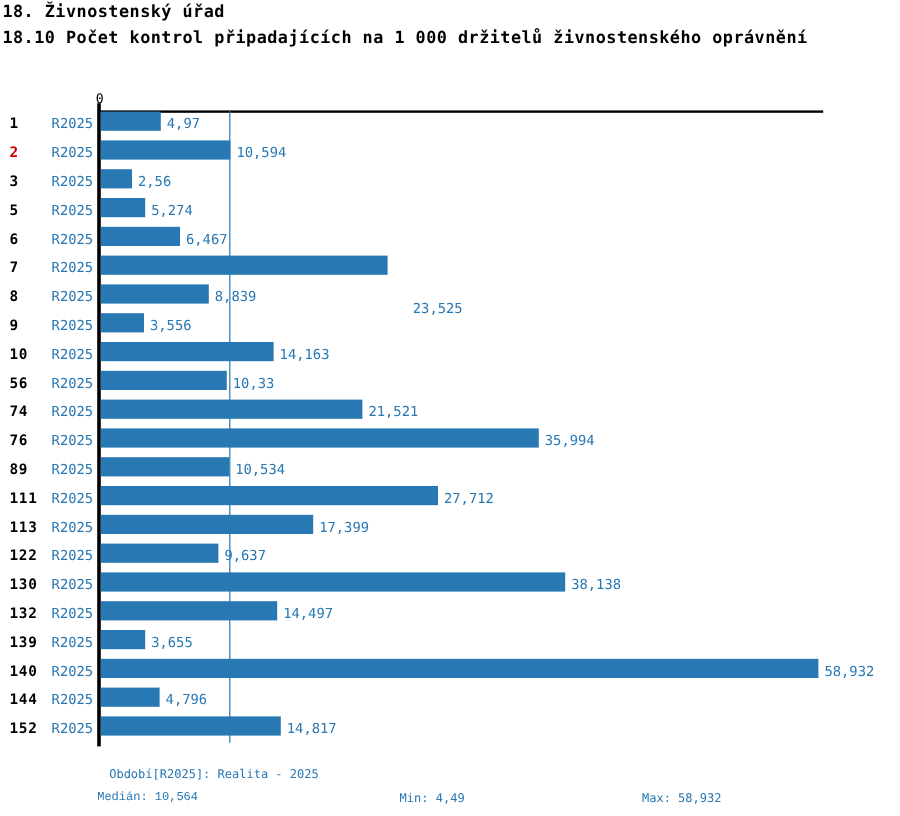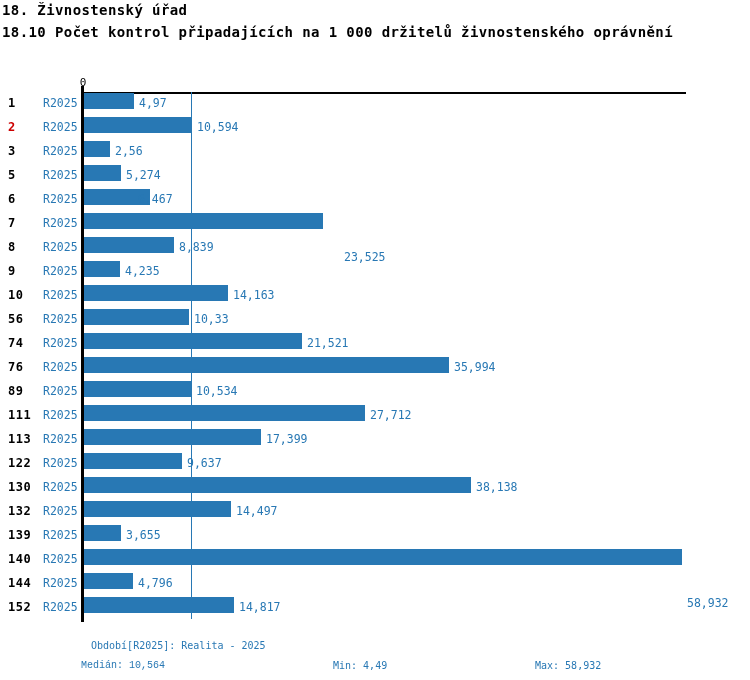--- a/index.html
+++ b/index.html
@@ -91,39 +91,39 @@
       <div class="row">
     <div class="row-id">5</div>
     <div class="row-series">R2025</div>
     <div class="bar" style="width: 37px;"></div>
     <div class="val" style="left: 126px;">5,274</div>
   </div>
       <div class="row">
     <div class="row-id">6</div>
     <div class="row-series">R2025</div>
     <div class="bar" style="width: 66px;"></div>
-    <div class="val" style="left: 138px; text-align: right;">6,467</div>
+    <div class="val" style="left: 155px; text-align: right;">6,467</div>
   </div>
       <div class="row">
     <div class="row-id">7</div>
     <div class="row-series">R2025</div>
     <div class="bar" style="width: 239px;"></div>
     <div class="val" style="left: 344px; margin-top: 34px;">23,525</div>
   </div>
       <div class="row">
     <div class="row-id">8</div>
     <div class="row-series">R2025</div>
     <div class="bar" style="width: 90px;"></div>
     <div class="val" style="left: 179px;">8,839</div>
   </div>
       <div class="row">
     <div class="row-id">9</div>
     <div class="row-series">R2025</div>
     <div class="bar" style="width: 36px;"></div>
-    <div class="val" style="left: 125px;">4,235</div>
+    <div class="val" style="left: 125px;">3,556</div>
   </div>
       <div class="row">
     <div class="row-id">10</div>
     <div class="row-series">R2025</div>
     <div class="bar" style="width: 144px;"></div>
     <div class="val" style="left: 233px;">14,163</div>
   </div>
       <div class="row">
     <div class="row-id">56</div>
     <div class="row-series">R2025</div>
@@ -181,21 +181,21 @@
       <div class="row">
     <div class="row-id">139</div>
     <div class="row-series">R2025</div>
     <div class="bar" style="width: 37px;"></div>
     <div class="val" style="left: 126px;">3,655</div>
   </div>
       <div class="row">
     <div class="row-id">140</div>
     <div class="row-series">R2025</div>
     <div class="bar" style="width: 598px;"></div>
-    <div class="val" style="left: 687px; margin-top: 44px;">58,932</div>
+    <div class="val" style="left: 687px;">58,932</div>
   </div>
       <div class="row">
     <div class="row-id">144</div>
     <div class="row-series">R2025</div>
     <div class="bar" style="width: 49px;"></div>
     <div class="val" style="left: 138px;">4,796</div>
   </div>
       <div class="row">
     <div class="row-id">152</div>
     <div class="row-series">R2025</div>

